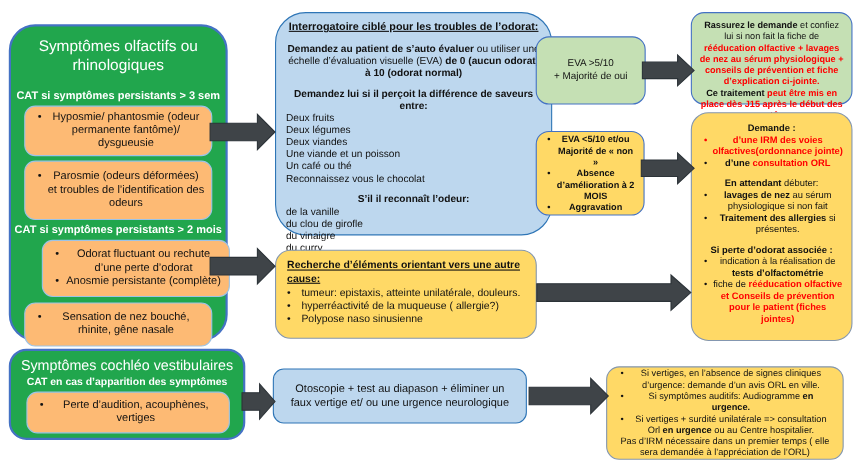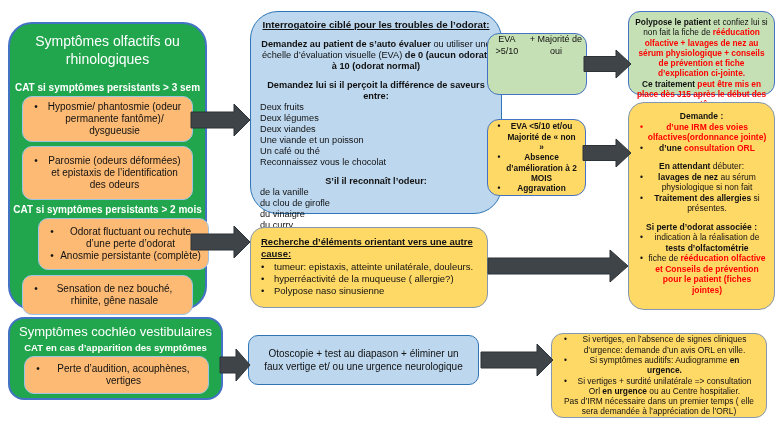--- a/index.html
+++ b/index.html
@@ -44,41 +44,41 @@
   #eva-neg .li-bullet{flex:0 0 10px;}
   #demande{border-radius:16px;font-size:8.5px;line-height:1.24;text-align:center;padding:8px 7px;}
   #demande .gap{height:8px;}
   #demande .li-bullet{flex:0 0 11px;}
   #vertigo-plan{border-radius:12px;font-size:8.4px;line-height:1.23;text-align:center;
     display:flex;flex-direction:column;justify-content:center;padding:4px 8px;}
   #vertigo-plan .li-bullet{flex:0 0 11px;}
 
   
   .lgreen-box{background:#c5e0b4;border:1.3px solid #4472c4;color:#111;}
-  #eva-pos{border-radius:12px;font-size:9px;display:flex;flex-direction:row;text-align:center;line-height:1.3;}
+  #eva-pos{border-radius:12px;font-size:9px;display:flex;flex-direction:column;justify-content:center;text-align:center;line-height:1.3;}
   #reassure{border-radius:12px;font-size:8.3px;font-weight:bold;line-height:1.24;text-align:center;padding:5px 6px;}
 
   #arrow-layer{position:absolute;left:0;top:0;pointer-events:none;}
 </style>
 </head>
 <body>
 
 <div class="box green-panel" style="left:8px;top:22px;width:199px;height:288px;border-radius:24px;">
   <div class="panel-title">Symptômes olfactifs ou rhinologiques</div>
   <div class="cat-line" style="position:absolute;left:0;right:0;top:58px;">CAT si symptômes persistants &gt; 3 sem</div>
   <div class="white-card" style="left:12px;top:72px;width:171px;height:46px;">
       <div class="li-row">
         <span class="li-bullet"></span>
         <span class="li-text">Hyposmie/ phantosmie (odeur permanente fantôme)/ dysgueusie</span>
       </div>
     </div>
   <div class="white-card" style="left:12px;top:122px;width:171px;height:54px;">
       <div class="li-row">
         <span class="li-bullet"></span>
-        <span class="li-text">Parosmie (odeurs déformées) et epistaxis de l’identification des odeurs</span>
+        <span class="li-text">Parosmie (odeurs déformées) et troubles de l’identification des odeurs</span>
       </div>
     </div>
   <div class="cat-line" style="position:absolute;left:0;right:0;top:180px;">CAT  si symptômes persistants &gt; 2 mois</div>
   <div class="white-card" style="left:12px;top:194px;width:171px;height:52px;margin-left:16px;">
       <div class="li-row">
         <span class="li-bullet"></span>
         <span class="li-text">Odorat fluctuant ou rechute d’une perte d’odorat</span>
       </div>
       <div class="li-row">
         <span class="li-bullet"></span>
@@ -160,21 +160,21 @@
       <span class="li-bullet"></span>
       <span class="li-text">Absence d’amélioration à 2 MOIS</span>
     </div>
     <div class="li-row">
       <span class="li-bullet"></span>
       <span class="li-text">Aggravation</span>
     </div>
   </div>
 
 <div id="reassure" class="box lgreen-box" style="left:628px;top:11px;width:147px;height:84px;">
-  <span class="b">Polypose le patient</span><span style="font-weight:normal;"> et confiez lui si non fait la fiche de </span><span class="red">rééducation olfactive + lavages de nez au sérum physiologique + conseils de prévention et fiche d’explication ci-jointe.</span><br>
+  <span class="b">Rassurez le demande</span><span style="font-weight:normal;"> et confiez lui si non fait la fiche de </span><span class="red">rééducation olfactive + lavages de nez au sérum physiologique + conseils de prévention et fiche d’explication ci-jointe.</span><br>
   <span class="b">Ce traitement</span><span class="red"> peut être mis en place dès J15 après le début des symptômes</span>
 </div>
 
 <div id="demande" class="box yellow-box" style="left:628px;top:102px;width:147px;height:208px;">
   <div class="b">Demande :</div>
   <div class="li-row">
       <span class="li-bullet red"></span>
       <span class="li-text red">d’une IRM des voies olfactives(ordonnance jointe)</span>
     </div>
   <div class="li-row">

